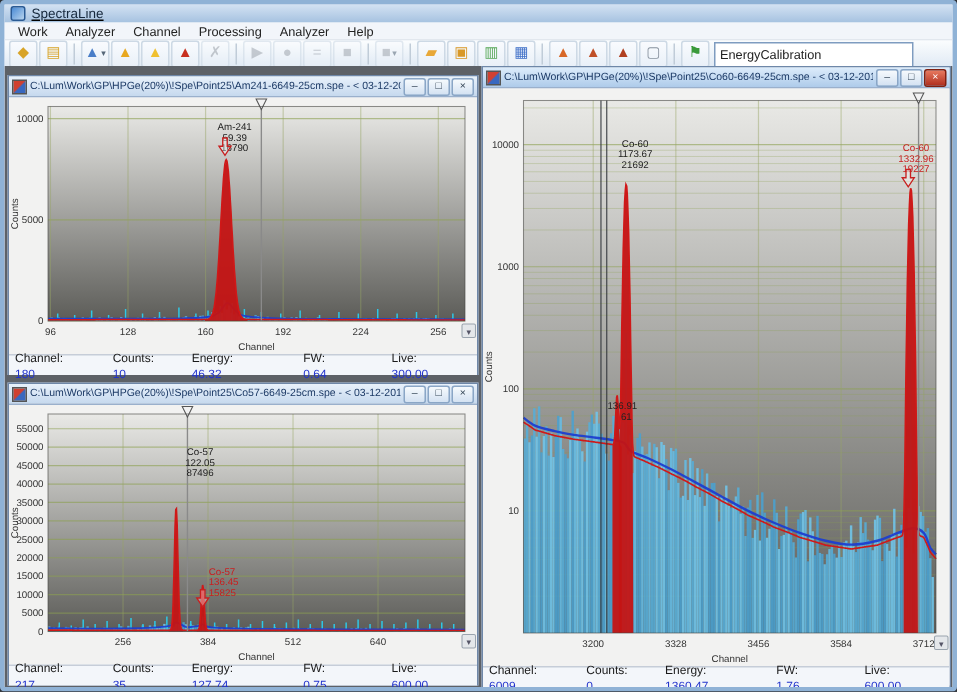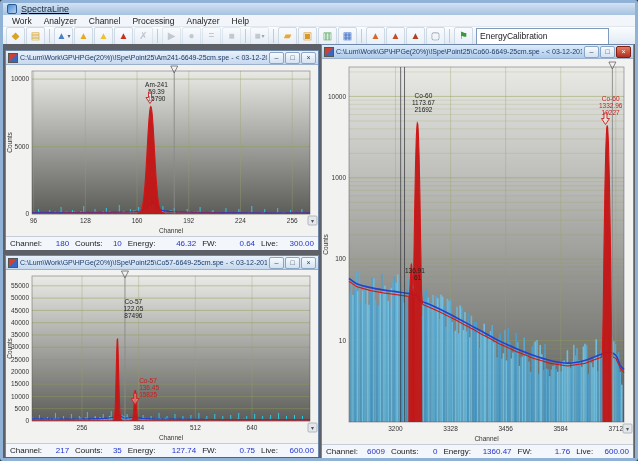--- a/index.html
+++ b/index.html
@@ -21,21 +21,21 @@
   .ctitle{height:13px;background:linear-gradient(#e8f1fb,#c6d9ee);border-bottom:1px solid #9ab0cc;display:flex;align-items:center;padding:0 2px;gap:2px;}
   .cwin.active .ctitle{background:linear-gradient(#ddecfb,#aecbea);}
   .cicon{width:8px;height:8px;background:linear-gradient(135deg,#d04030 45%,#3868c0 55%);border:1px solid #555;flex:0 0 auto;}
   .ctext{flex:1;font-size:7px;line-height:9px;color:#1c3a66;white-space:nowrap;overflow:hidden;}
   .cbtns{display:flex;gap:1px;flex:0 0 auto;}
   .cbtn{width:13px;height:10px;font-size:7px;line-height:9px;text-align:center;color:#345;background:linear-gradient(#f6fafd,#d4e2f2);border:1px solid #8aa6c6;border-radius:2px;}
   .cbtn.close-active{background:linear-gradient(#e87a60,#b03020);color:#fff;border-color:#802010;}
   svg.chart{display:block;background:#f2f2f1;}
   svg text{font-family:"Liberation Sans",sans-serif;}
   .cstatus{height:13px;border-top:1px solid #c6cdd8;background:#f3f6fa;display:flex;align-items:center;font-size:8px;line-height:11px;padding:0 1px;}
-  .spair{display:flex;justify-content:space-between;padding:0 3px;box-sizing:border-box;}
+  .spair{display:flex;justify-content:space-between;padding:0 3px;box-sizing:border-box;flex-direction:column;}
   .slabel{color:#1a1a1a;}
   .svalue{color:#2233cc;}
 </style>
 </head>
 <body>
 
 <div class="app">
   <div class="titlebar">
     <div class="appicon"></div>
     <div class="ttext">SpectraLine</div>

